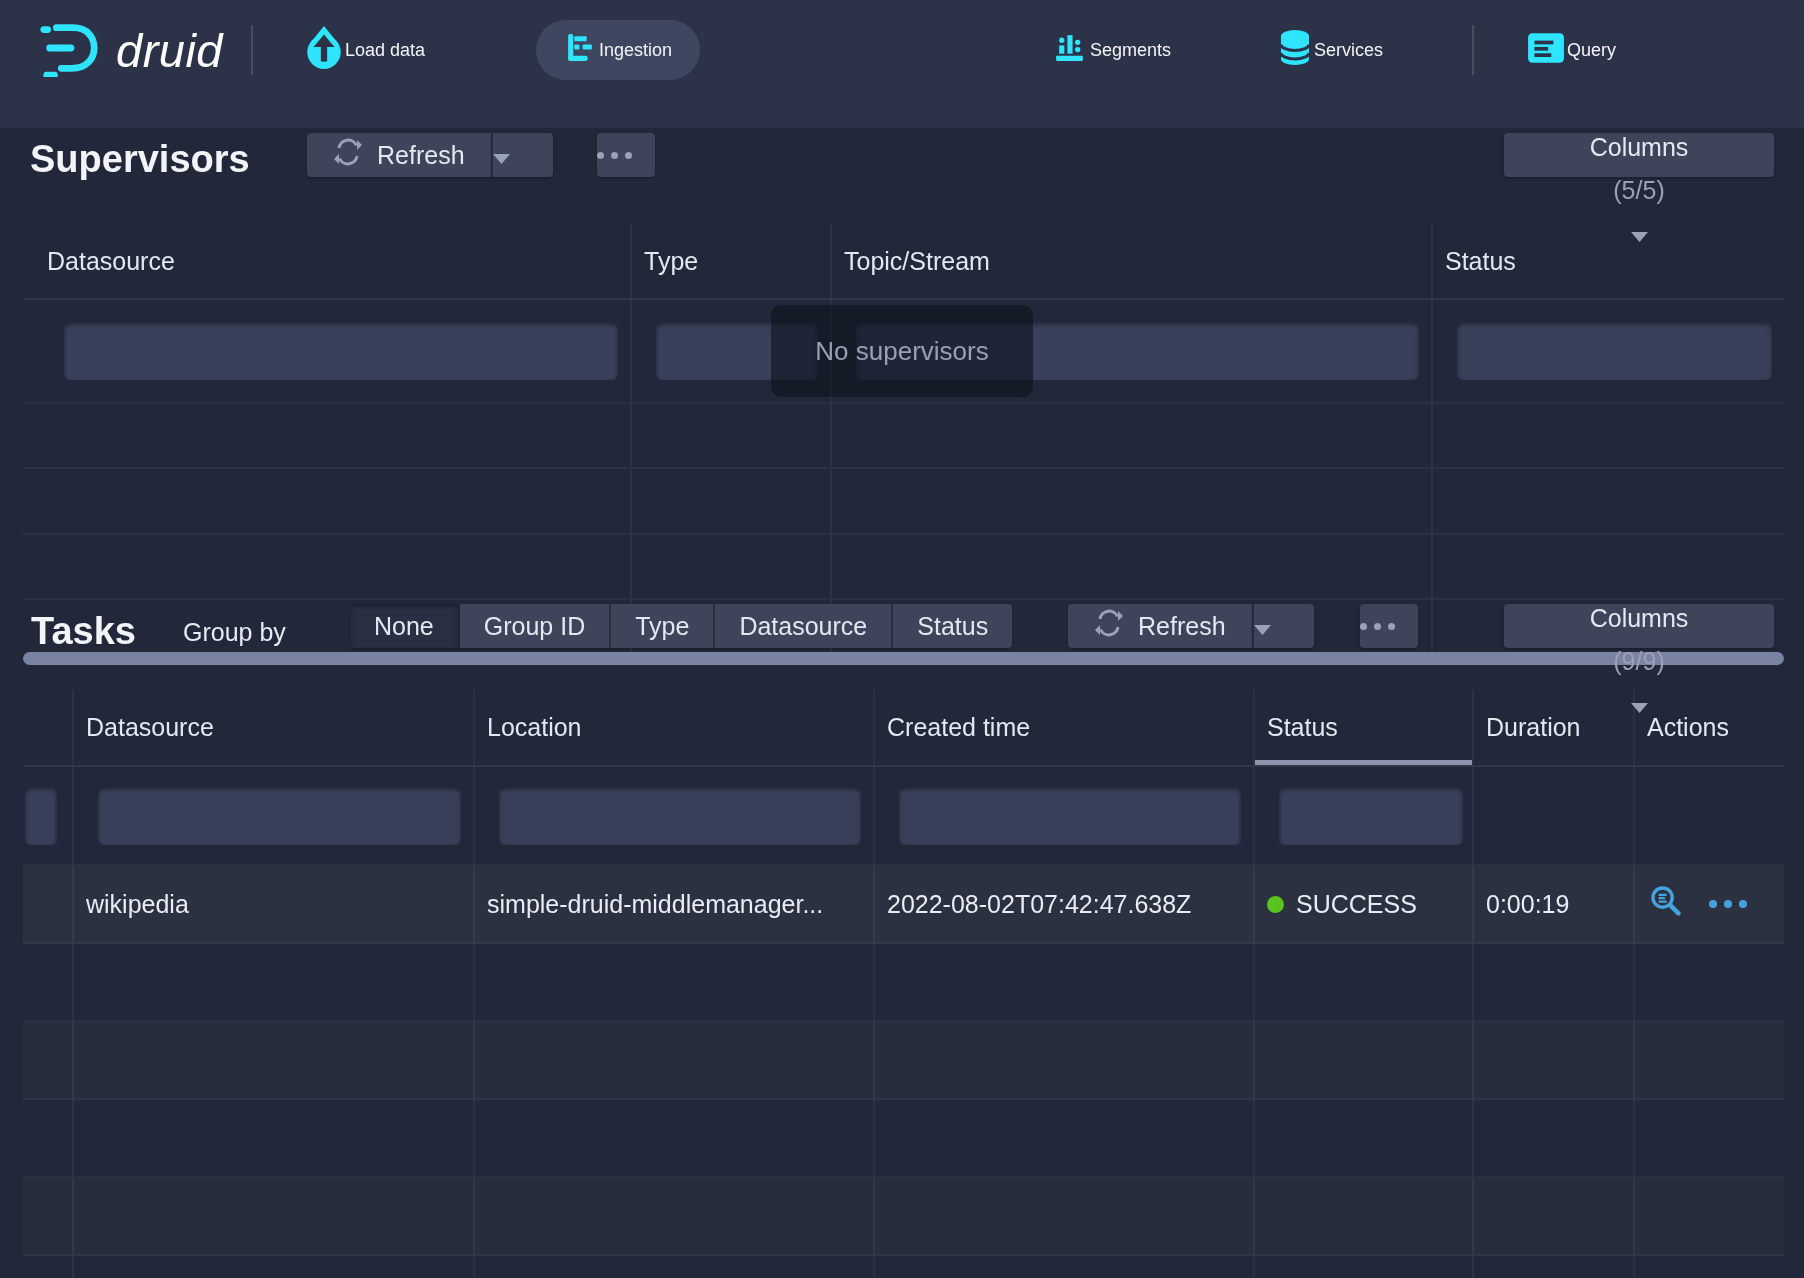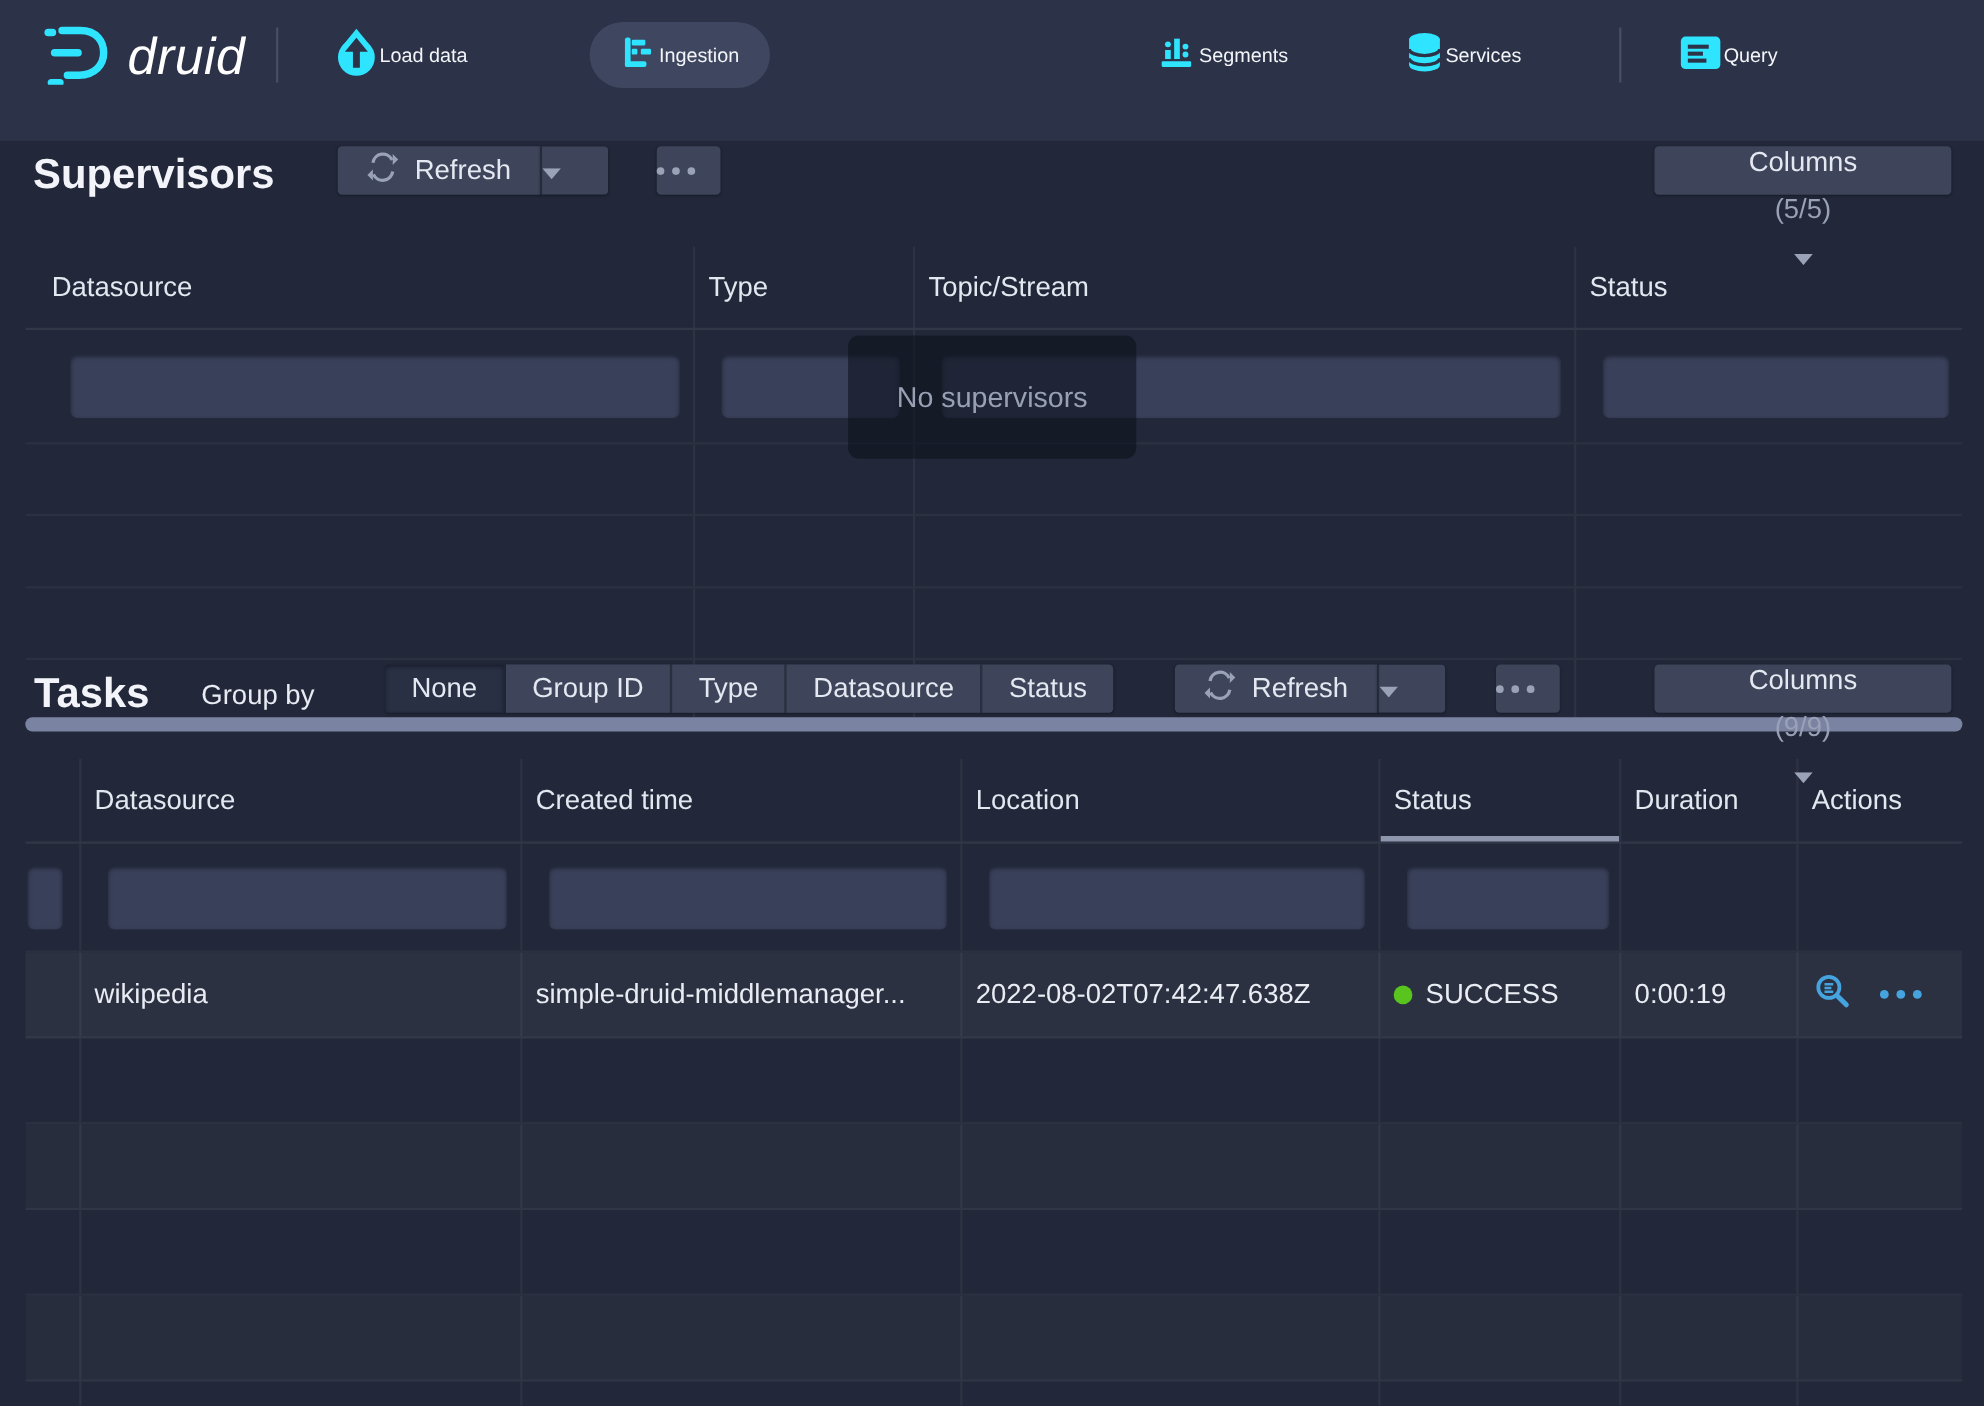--- a/index.html
+++ b/index.html
@@ -69,21 +69,21 @@
   .filter-input {
     height:58px; width:100%; margin:0 12px;
     background:#394059; border:none; border-radius:6px;
     box-shadow:inset 0 2px 4px rgba(8,11,20,0.55);
     color:#e8ebf3; font-size:24px; padding:0 14px; font-family:inherit;
   }
   .row { border-bottom:2px solid rgba(255,255,255,0.045); }
   .row.lighter { background:rgba(255,255,255,0.022); }
   .row.data-row { background:rgba(255,255,255,0.045); }
   .empty-overlay {
-    position:absolute; left:748px; top:81px; width:262px; height:112px;
+    position:absolute; left:748px; top:81px; width:262px; height:92px;
     background:rgba(11,15,26,0.55); border-radius:10px;
     display:flex; align-items:center; justify-content:center;
     font-size:26px; color:#98a1b4;
   }
   .scrollbar-h {
     position:absolute; left:23px; top:652px; width:1761px; height:13px;
     background:#7b83a2; border-radius:7px; cursor:grab;
   }
   .status-dot { width:17px; height:17px; border-radius:50%; margin-right:12px; flex:none; }
   .actions-cell { gap:26px; padding-left:14px; }
@@ -315,22 +315,22 @@
       <svg width="17" height="10" viewBox="0 0 17 10">
           <polygon points="0,0 17,0 8.5,10" fill="#9aa2b8"></polygon>
         </svg>
     </span>
   </button>
 
   <div class="tbl" style="top:690px; height:588px;">
     <div class="task-grid hdr-row" style="height:77px;">
       <div class="cell"></div>
       <div class="cell vline">Datasource</div>
+      <div class="cell vline">Location</div>
       <div class="cell vline">Created time</div>
-      <div class="cell vline">Location</div>
       <div class="cell vline">
         <span>Status</span>
         <span class="sort-underline"></span>
       </div>
       <div class="cell vline">Duration</div>
       <div class="cell vline">Actions</div>
     </div>
 
     <div class="task-grid row" style="height:99px;">
       <div class="cell filter-cell" style="padding-left:0;">

